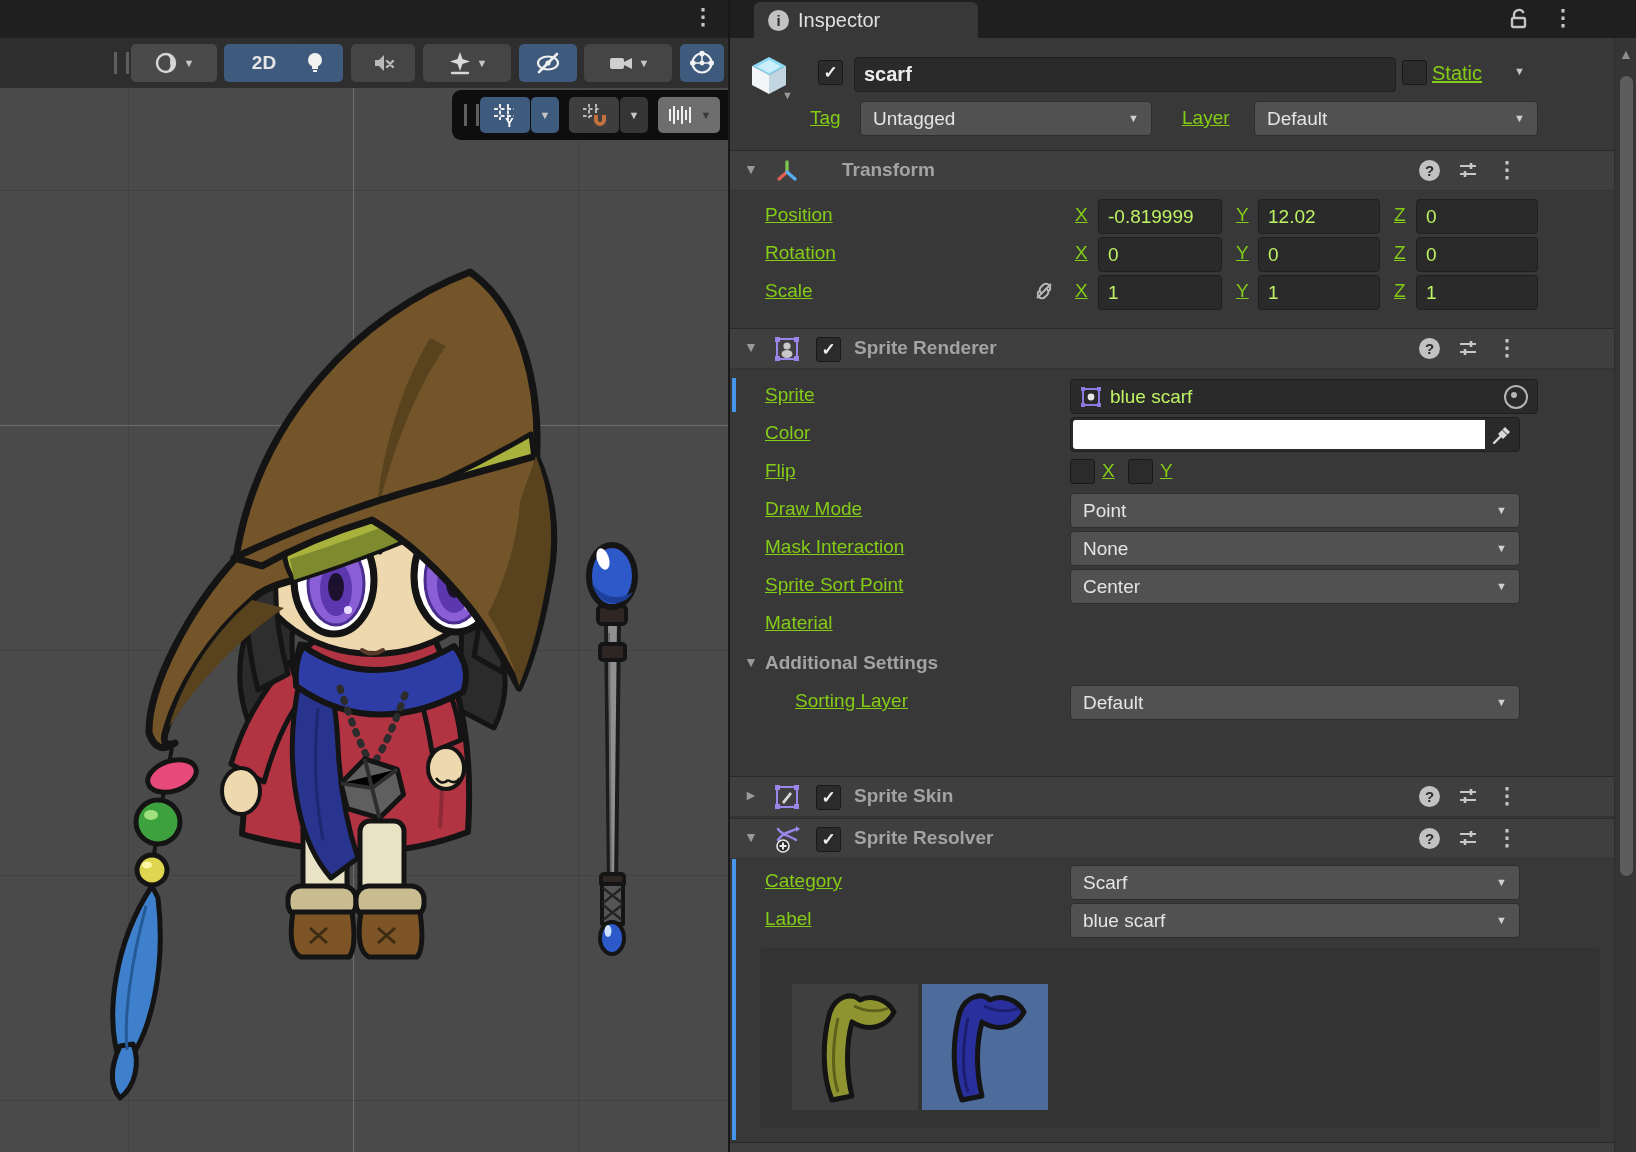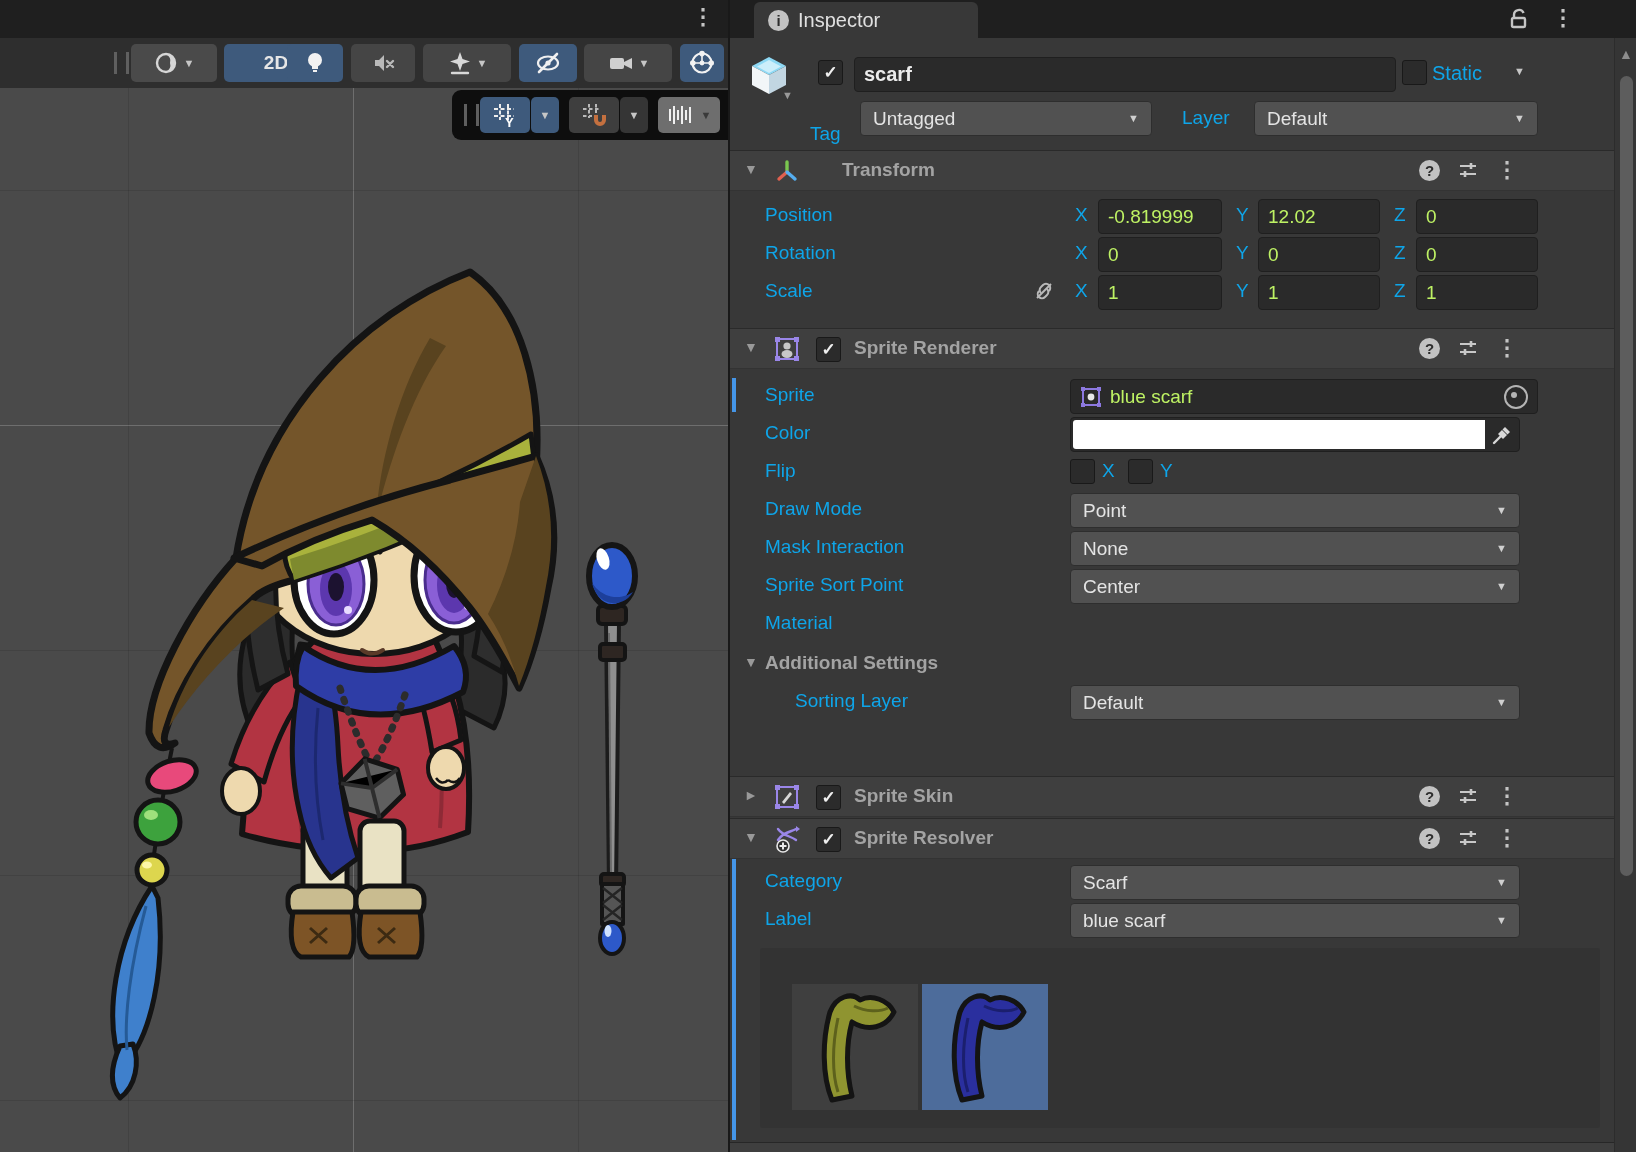--- a/index.html
+++ b/index.html
@@ -29,21 +29,21 @@
   .sbtn.lite{background:#6e6e6e;}
   
   #inspector{left:728px;top:0;width:908px;height:1152px;background:#383838;border-left:2px solid #191919;}
   #insp-tabbar{left:0;top:0;width:908px;height:38px;background:#1f1f1f;}
   #insp-tab{position:absolute;left:24px;top:2px;width:210px;height:36px;background:#383838;
             border-radius:6px 6px 0 0;display:flex;align-items:center;gap:9px;padding-left:14px;}
   .roundicon{width:21px;height:21px;border-radius:50%;background:#c2c2c2;color:#2d2d2d;
              font-weight:bold;font-size:15px;display:flex;align-items:center;justify-content:center;flex:none;}
   .tabtitle{color:#e0e0e0;font-size:20px;}
   .kebab{color:#c4c4c4;font-size:22px;font-weight:bold;line-height:1;}
-  .lbl{color:#0ea5e9;font-size:19px;white-space:nowrap;}
+  .lbl{color:#84cc16;font-size:19px;white-space:nowrap;text-decoration:underline;}
   .boldlbl{color:#a3a3a3;font-size:19px;font-weight:bold;white-space:nowrap;}
   .fold{color:#999;font-size:14px;}
   .cb{width:23px;height:23px;background:#2b2b2b;border:1px solid #191919;border-radius:3px;
       color:#efefef;font-size:17px;font-weight:bold;display:flex;align-items:center;justify-content:center;}
   .ddown{position:absolute;height:33px;background:#515151;border:1px solid #2e2e2e;border-radius:4px;
          color:#e4e4e4;font-size:19px;display:flex;align-items:center;padding:0 12px;}
   .ddown .caret{margin-left:auto;color:#cfcfcf;}
   .dfield{position:absolute;height:33px;background:#2a2a2a;border:1px solid #1f1f1f;border-radius:4px;
           color:#bef264;font-size:19px;display:flex;align-items:center;padding:0 9px;}
   .comp-hdr{position:absolute;left:0;width:884px;height:39px;background:#3f3f3f;
@@ -73,21 +73,21 @@
       <div class="handle" style="left:114px;"></div>
 
       <div class="tbtn" style="left:131px;width:86px;">
         <svg width="26" height="26" viewBox="0 0 26 26">
           <circle cx="12" cy="13" r="9" fill="none" stroke="#d6d6d6" stroke-width="2.4"></circle>
           <path d="M12 4 a9 9 0 0 1 0 18 a12 9 0 0 0 4-9 a12 9 0 0 0-4-9Z" fill="#d6d6d6"></path>
         </svg>
         <span class="caret">▼</span>
       </div>
 
-      <div class="tbtn blue" style="left:224px;width:80px;font-weight:bold;font-size:19px;padding-left:12px;">
+      <div class="tbtn blue" style="left:224px;width:80px;font-weight:bold;font-size:19px;">
         <span>2D</span>
       </div>
 
       <div class="tbtn blue" style="left:287px;width:56px;">
         <svg width="24" height="26" viewBox="0 0 24 26">
           <circle cx="12" cy="10" r="7" fill="#f2f2f2"></circle>
           <path d="M9 16 h6 v3 h-6Z M10 20 h4 v2 h-4Z" fill="#f2f2f2"></path>
         </svg>
       </div>
 
@@ -290,21 +290,21 @@
         <polygon points="6,13 23,22 23,41 6,32" fill="#f2f6f8"></polygon>
         <polygon points="40,13 23,22 23,41 40,32" fill="#c2d6e2"></polygon>
       </svg>
       <span class="abs caret" style="left:52px;top:52px;color:#9a9a9a;">▼</span>
       <div class="abs cb" style="left:88px;top:22px;">✓</div>
       <div class="dfield" style="left:124px;top:19px;width:522px;font-weight:bold;font-size:20px;color:#ececec;">scarf</div>
       <div class="abs cb" style="left:672px;top:22px;"></div>
       <span class="abs lbl" style="left:702px;top:24px;font-size:20px;">Static</span>
       <span class="abs caret" style="left:784px;top:28px;">▼</span>
 
-      <span class="abs lbl" style="left:80px;top:69px;margin-top:16px;">Tag</span>
+      <span class="abs lbl" style="left:80px;top:69px;">Tag</span>
       <div class="ddown" style="left:130px;top:63px;width:266px;">
         <span>Untagged</span>
         <span class="caret">▼</span>
       </div>
       <span class="abs lbl" style="left:452px;top:69px;">Layer</span>
       <div class="ddown" style="left:524px;top:63px;width:258px;">
         <span>Default</span>
         <span class="caret">▼</span>
       </div>
     </div>

